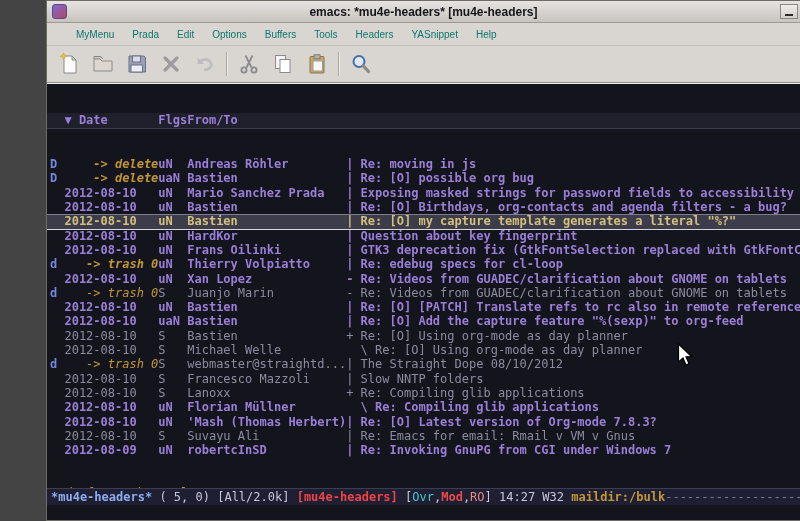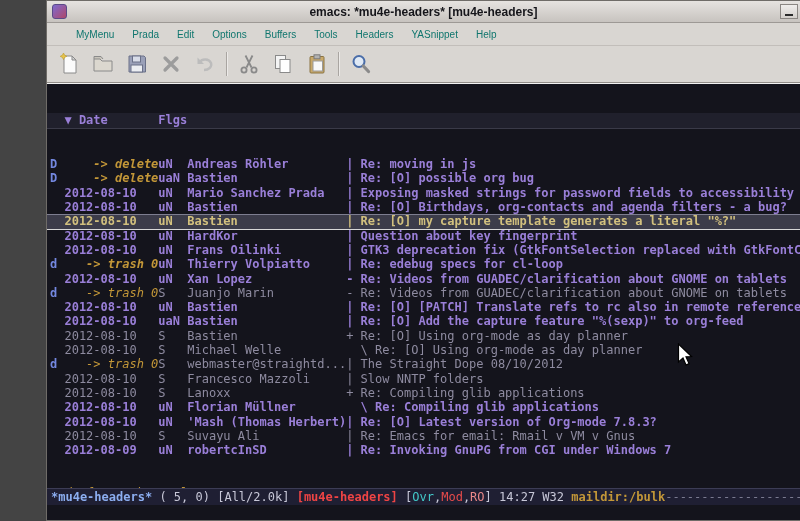--- a/index.html
+++ b/index.html
@@ -52,21 +52,21 @@
   .end-marker { color:#c39738; font-style:italic; padding-left:3px; }
 
   
   .modeline { flex:0 0 17px; background:#1f1f33; border-top:1px solid #3c3c55;
               font-family:"DejaVu Sans Mono","Liberation Mono",monospace; font-size:12px;
               line-height:16px; padding:0 4px; white-space:pre; overflow:hidden; color:#c8c8d8; }
   .ml-buffer { color:#8caef0; font-weight:bold; }
   .ml-plain  { color:#c8c8d8; }
   .ml-mode   { color:#ef4444; font-weight:bold; }
   .ml-ovr    { color:#43c9c9; }
-  .ml-mod    { color:#e84b4b; font-weight:normal; }
+  .ml-mod    { color:#e84b4b; font-weight:bold; }
   .ml-ro     { color:#e88888; }
   .ml-folder { color:#c39738; font-weight:bold; }
   .ml-dashes { color:#7a7a90; }
 
   
   .echo-area { flex:0 0 15px; background:#14141c; }
 
   .mouse-cursor { position:absolute; left:630px; top:342px; z-index:10; pointer-events:none; }
 </style>
 </head>
@@ -168,20 +168,21 @@
         <line x1="14.3" y1="14" x2="19.5" y2="19.5" stroke="#8a8a8a" stroke-width="3.2" stroke-linecap="round"></line>
       </svg>
     </button>
   </div>
 
   <div class="buffer">
     <div class="header-line">
       <span class="c-fringe"></span>
       <span class="c-date">▼ Date</span>
       <span class="c-flags">Flgs</span>
+      <span class="c-from">From/To</span>
     </div>
     <div id="rows"><div class="hrow unread"><span class="c-fringe mark">D</span><span class="c-date target">-&gt; delete</span><span class="c-flags">uN</span><span class="c-from">Andreas Röhler</span><span class="c-subj">| Re: moving in js</span></div><div class="hrow unread"><span class="c-fringe mark">D</span><span class="c-date target">-&gt; delete</span><span class="c-flags">uaN</span><span class="c-from">Bastien</span><span class="c-subj">| Re: [O] possible org bug</span></div><div class="hrow unread"><span class="c-fringe mark"></span><span class="c-date">2012-08-10</span><span class="c-flags">uN</span><span class="c-from">Mario Sanchez Prada</span><span class="c-subj">| Exposing masked strings for password fields to accessibility</span></div><div class="hrow unread"><span class="c-fringe mark"></span><span class="c-date">2012-08-10</span><span class="c-flags">uN</span><span class="c-from">Bastien</span><span class="c-subj">| Re: [O] Birthdays, org-contacts and agenda filters - a bug?</span></div><div class="hrow current"><span class="c-fringe mark"></span><span class="c-date">2012-08-10</span><span class="c-flags">uN</span><span class="c-from">Bastien</span><span class="c-subj">| Re: [O] my capture template generates a literal "%?"</span></div><div class="hrow unread"><span class="c-fringe mark"></span><span class="c-date">2012-08-10</span><span class="c-flags">uN</span><span class="c-from">HardKor</span><span class="c-subj">| Question about key fingerprint</span></div><div class="hrow unread"><span class="c-fringe mark"></span><span class="c-date">2012-08-10</span><span class="c-flags">uN</span><span class="c-from">Frans Oilinki</span><span class="c-subj">| GTK3 deprecation fix (GtkFontSelection replaced with GtkFontChooser)</span></div><div class="hrow unread"><span class="c-fringe mark">d</span><span class="c-date target">-&gt; trash 0</span><span class="c-flags">uN</span><span class="c-from">Thierry Volpiatto</span><span class="c-subj">| Re: edebug specs for cl-loop</span></div><div class="hrow unread"><span class="c-fringe mark"></span><span class="c-date">2012-08-10</span><span class="c-flags">uN</span><span class="c-from">Xan Lopez</span><span class="c-subj">- Re: Videos from GUADEC/clarification about GNOME on tablets</span></div><div class="hrow read"><span class="c-fringe mark">d</span><span class="c-date target">-&gt; trash 0</span><span class="c-flags">S</span><span class="c-from">Juanjo Marin</span><span class="c-subj">- Re: Videos from GUADEC/clarification about GNOME on tablets</span></div><div class="hrow unread"><span class="c-fringe mark"></span><span class="c-date">2012-08-10</span><span class="c-flags">uN</span><span class="c-from">Bastien</span><span class="c-subj">| Re: [O] [PATCH] Translate refs to rc also in remote references</span></div><div class="hrow unread"><span class="c-fringe mark"></span><span class="c-date">2012-08-10</span><span class="c-flags">uaN</span><span class="c-from">Bastien</span><span class="c-subj">| Re: [O] Add the capture feature "%(sexp)" to org-feed</span></div><div class="hrow read"><span class="c-fringe mark"></span><span class="c-date">2012-08-10</span><span class="c-flags">S</span><span class="c-from">Bastien</span><span class="c-subj">+ Re: [O] Using org-mode as day planner</span></div><div class="hrow read"><span class="c-fringe mark"></span><span class="c-date">2012-08-10</span><span class="c-flags">S</span><span class="c-from">Michael Welle</span><span class="c-subj">  \ Re: [O] Using org-mode as day planner</span></div><div class="hrow read"><span class="c-fringe mark">d</span><span class="c-date target">-&gt; trash 0</span><span class="c-flags">S</span><span class="c-from">webmaster@straightd...</span><span class="c-subj">| The Straight Dope 08/10/2012</span></div><div class="hrow read"><span class="c-fringe mark"></span><span class="c-date">2012-08-10</span><span class="c-flags">S</span><span class="c-from">Francesco Mazzoli</span><span class="c-subj">| Slow NNTP folders</span></div><div class="hrow read"><span class="c-fringe mark"></span><span class="c-date">2012-08-10</span><span class="c-flags">S</span><span class="c-from">Lanoxx</span><span class="c-subj">+ Re: Compiling glib applications</span></div><div class="hrow unread"><span class="c-fringe mark"></span><span class="c-date">2012-08-10</span><span class="c-flags">uN</span><span class="c-from">Florian Müllner</span><span class="c-subj">  \ Re: Compiling glib applications</span></div><div class="hrow unread"><span class="c-fringe mark"></span><span class="c-date">2012-08-10</span><span class="c-flags">uN</span><span class="c-from">'Mash (Thomas Herbert)</span><span class="c-subj">| Re: [O] Latest version of Org-mode 7.8.3?</span></div><div class="hrow read"><span class="c-fringe mark"></span><span class="c-date">2012-08-10</span><span class="c-flags">S</span><span class="c-from">Suvayu Ali</span><span class="c-subj">| Re: Emacs for email: Rmail v VM v Gnus</span></div><div class="hrow unread"><span class="c-fringe mark"></span><span class="c-date">2012-08-09</span><span class="c-flags">uN</span><span class="c-from">robertcInSD</span><span class="c-subj">| Re: Invoking GnuPG from CGI under Windows 7</span></div></div>
     <div class="end-marker">End of search results</div>
   </div>
 
   <div class="modeline" id="modeline"><span class="ml-buffer">*mu4e-headers*</span><span class="ml-plain"> ( 5, 0) [All/2.0k] </span><span class="ml-mode">[mu4e-headers]</span><span class="ml-plain"> [</span><span class="ml-ovr">Ovr</span><span class="ml-plain">,</span><span class="ml-mod">Mod</span><span class="ml-plain">,</span><span class="ml-ro">RO</span><span class="ml-plain">] </span><span class="ml-plain">14:27 W32 </span><span class="ml-folder">maildir:/bulk</span><span class="ml-dashes">------------------------------------------------------------</span></div>
 
   <div class="echo-area"></div>
 
   <svg class="mouse-cursor" width="18" height="24" viewBox="0 0 18 24">

